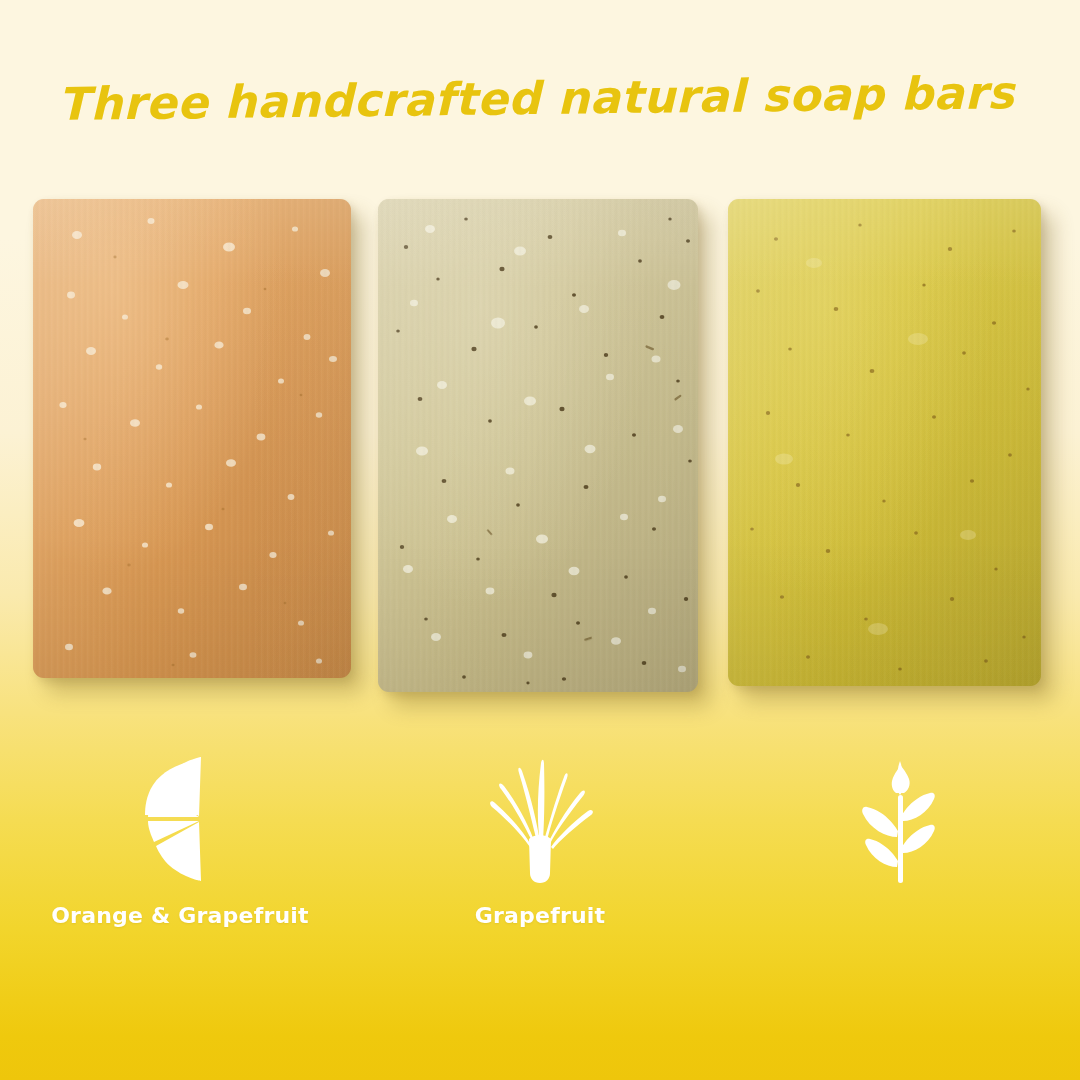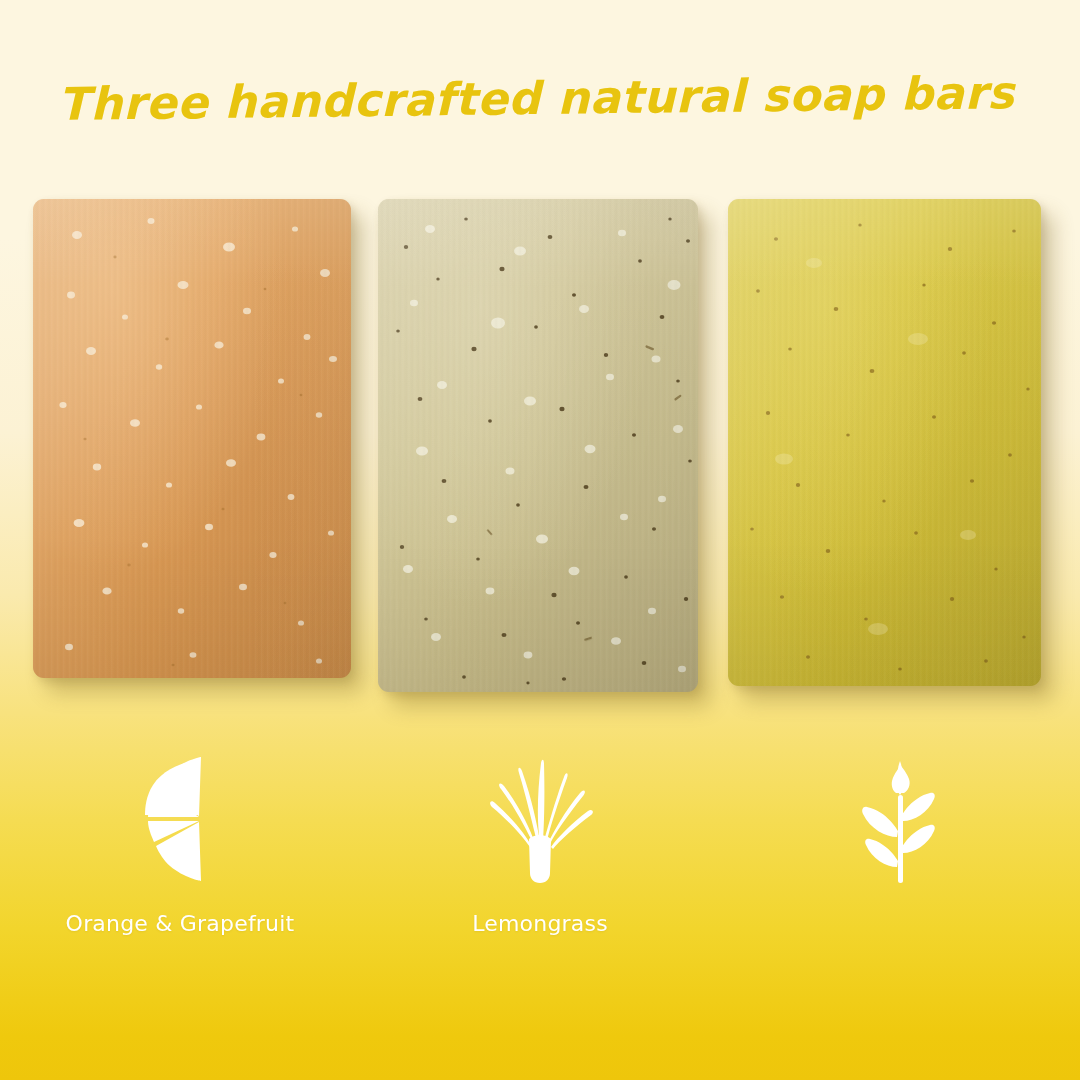--- a/index.html
+++ b/index.html
@@ -132,25 +132,25 @@
     align-items:center;
   }
   .feature-icon {
     height:128px;
     display:flex;
     align-items:center;
     justify-content:center;
   }
   .feature-icon svg { display:block; }
   .feature-label {
-    margin-top:28px;
+    margin-top:20px;
     color:#ffffff;
     font-family:"DejaVu Sans", sans-serif;
     font-size:22px;
-    font-weight:400;
+    font-weight:700;
     letter-spacing:0.2px;
     white-space:nowrap;
     text-shadow:0 1px 2px rgba(170,140,10,0.18);
   }
 </style>
 </head>
 <body>
 
 <div id="poster">
 
@@ -365,21 +365,21 @@
           <path d="M55 128 C49 128 45 124 45 118 L44 84 C44 84 48 80 55 80 C62 80 66 84 66 84 L65 118 C65 124 61 128 55 128 Z"></path>
           <path d="M55 86 C52 70 52 40 56 8 C57 3 59 4 59 9 C60 42 59 70 58 86 Z"></path>
           <path d="M52 86 C48 72 42 44 34 18 C32 12 35 11 37 16 C47 44 52 70 55 86 Z"></path>
           <path d="M59 86 C63 72 70 46 79 22 C81 16 84 18 82 23 C73 48 65 72 62 86 Z"></path>
           <path d="M48 88 C42 76 31 54 16 34 C12 29 15 26 19 31 C35 52 45 74 50 88 Z"></path>
           <path d="M63 88 C69 76 80 56 95 38 C99 33 102 36 98 41 C83 60 70 78 65 89 Z"></path>
           <path d="M45 92 C38 82 24 66 7 52 C3 48 6 44 10 48 C28 64 41 80 47 92 Z"></path>
           <path d="M66 92 C73 82 87 68 103 56 C107 53 110 57 106 60 C90 72 74 86 68 94 Z"></path>
         </svg>
       </div>
-      <div class="feature-label">Lemongrass</div>
+      <div class="feature-label">Grapefruit</div>
     </div>
 
     <div class="feature">
       <div class="feature-icon">
         <svg width="100" height="128" viewBox="0 0 100 128" fill="#ffffff">
           <rect x="48" y="40" width="5" height="88" rx="2.5"></rect>
           <path d="M50 12 C50 12 44 18 42 26 C41 31 43 36 46 38 L49 38 L49 14 Z"></path>
           <path d="M50 10 C50 10 56 16 59 24 C61 30 58 36 54 38 L51 38 L51 12 Z"></path>
           <path d="M50 6 C50 6 47 14 47 24 C47 32 48 38 50 40 C52 38 53 32 53 24 C53 14 50 6 50 6 Z"></path>
           <path d="M52 60 C52 60 62 42 80 38 C84 37 86 40 84 44 C78 58 64 66 53 66 Z"></path>

